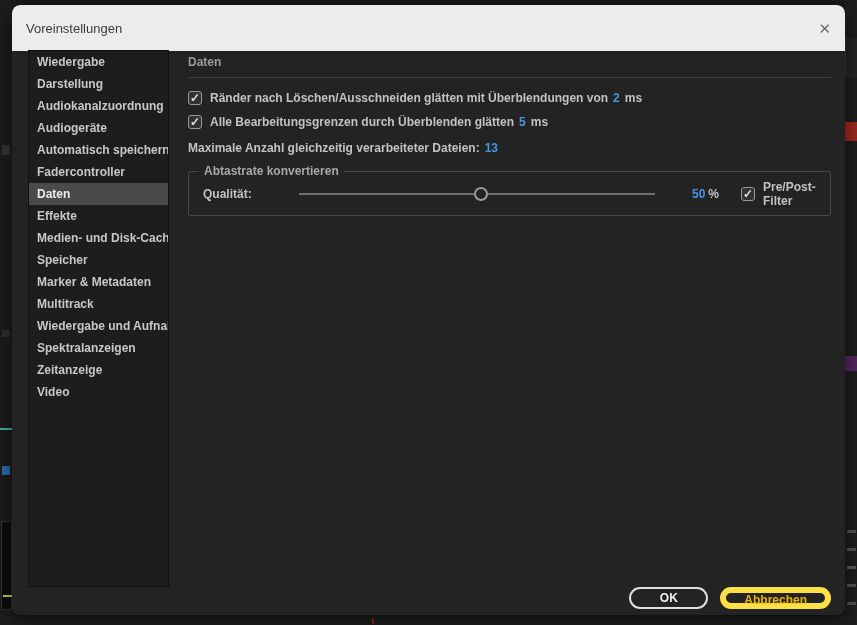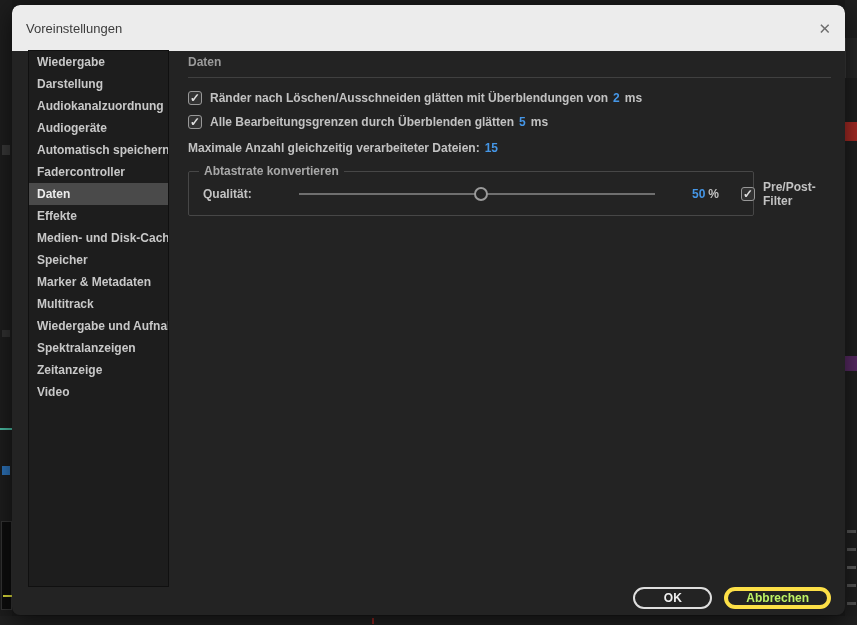--- a/index.html
+++ b/index.html
@@ -35,40 +35,40 @@
   .content-header { font-size:12px; font-weight:bold; color:#9b9b9b; padding-bottom:8px;
                     border-bottom:1px solid #404040; }
   .rowline { display:flex; align-items:center; font-size:12px; font-weight:bold;
              color:#c2c2c2; margin-top:14px; }
   .cb { width:14px; height:14px; border:1px solid #989898; border-radius:3px; background:#333;
         color:#e0e0e0; font-size:12px; line-height:13px; text-align:center; margin-right:8px;
         flex:none; font-weight:bold; }
   .blue { color:#4596e6; margin:0 5px; font-weight:bold; }
   .unit { color:#c2c2c2; }
 
-  .group { position:absolute; left:0; top:116px; width:566px; height:45px;
+  .group { position:absolute; left:0; top:116px; width:643px; height:45px;
            border:1px solid #474747; border-radius:2px; }
   .group-legend { position:absolute; top:-8px; left:10px; background:#232323; padding:0 5px;
                   font-size:12px; font-weight:bold; color:#a8a8a8; }
   .group-row { position:absolute; left:0; top:0; width:100%; height:100%;
                display:flex; align-items:center; font-size:12px; font-weight:bold;
                color:#c2c2c2; padding:0 14px; }
   .q-label { width:96px; flex:none; }
   .slider { position:relative; width:356px; height:14px; flex:none; margin-right:18px; }
   .slider .track { position:absolute; left:0; right:0; top:6px; height:2px; background:#6f6f6f; }
   .slider .handle { position:absolute; top:0; width:14px; height:14px; border:2px solid #9a9a9a;
                     border-radius:50%; background:#232323; }
   .q-value { width:46px; text-align:right; flex:none; margin-right:22px; }
 
   
   .footer { position:absolute; right:14px; bottom:6px; display:flex; gap:12px; }
   .btn { height:22px; border-radius:11px; background:transparent; font-size:12px;
          font-weight:bold; font-family:"Liberation Sans", sans-serif; padding:0 18px; }
   .btn-ok { min-width:79px; border:2px solid #dedede; color:#f0f0f0; }
-  .btn-cancel { min-width:81px; border:4px solid #fde047; color:#bef264; }
+  .btn-cancel { min-width:81px; border:6px solid #fde047; color:#eab308; }
 </style>
 </head>
 <body>
 
 <div class="stage">
 
   <div class="bg-left">
     <div class="frag" style="left:0; top:428px; width:12px; height:2px; background:#49b8a0;"></div>
     <div class="frag" style="left:2px; top:466px; width:8px; height:9px; background:#2f7fd0; opacity:.85;"></div>
     <div class="frag" style="left:2px; top:145px; width:8px; height:10px; background:#4a4a4a; opacity:.6;"></div>
@@ -129,21 +129,21 @@
 
       <div class="rowline" style="margin-top:10px;">
         <span class="cb">✓</span>
         <span>Alle Bearbeitungsgrenzen durch Überblenden glätten</span>
         <span class="blue">5</span>
         <span class="unit">ms</span>
       </div>
 
       <div class="rowline" style="margin-top:12px;">
         <span>Maximale Anzahl gleichzeitig verarbeiteter Dateien:</span>
-        <span class="blue">15</span>
+        <span class="blue">13</span>
       </div>
 
       <div class="group">
         <span class="group-legend">Abtastrate konvertieren</span>
         <div class="group-row">
           <span class="q-label">Qualität:</span>
           <span class="slider">
             <span class="track"></span>
             <span class="handle" style="left: calc(51% - 7px);"></span>
           </span>

